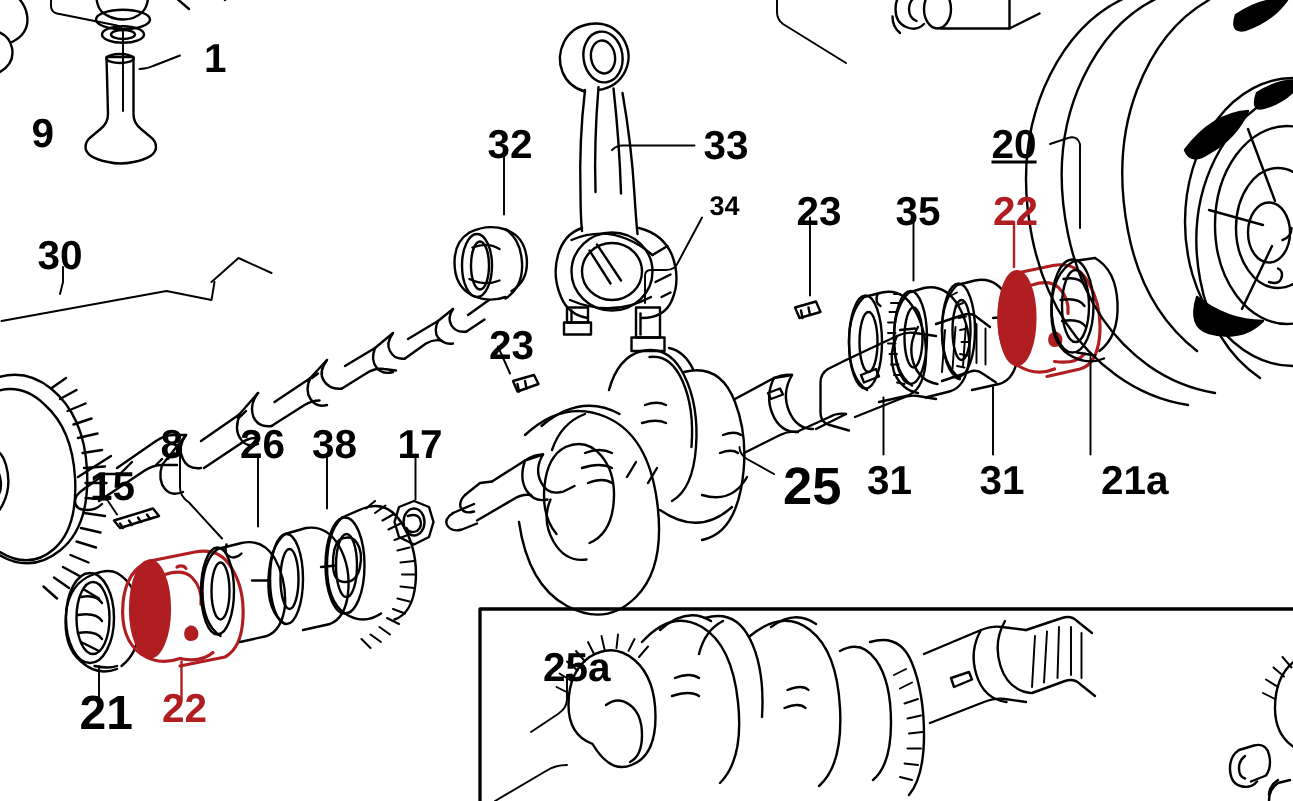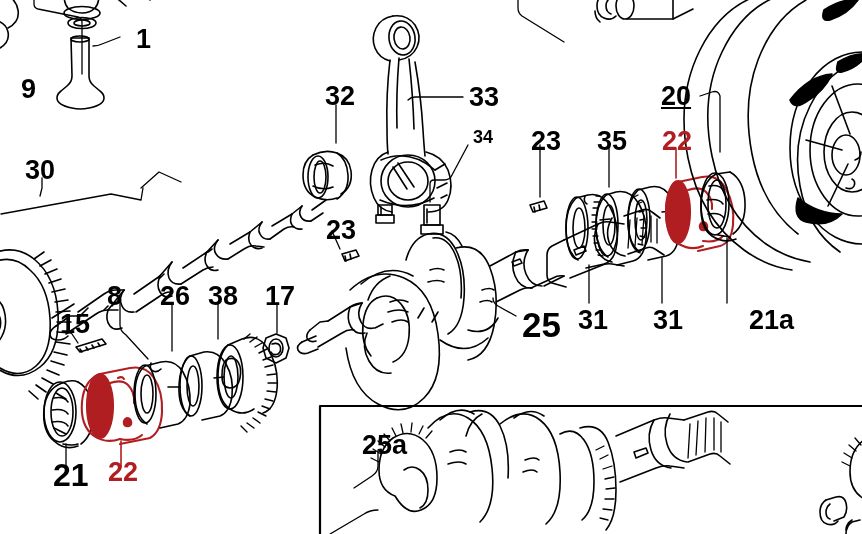--- a/index.html
+++ b/index.html
@@ -473,21 +473,21 @@
       <div class="lbl" style="left: 473px; top: 128px; font-size: 18px;">34</div>
       <div class="lbl" style="left: 531px; top: 128px; font-size: 27px;">23</div>
       <div class="lbl" style="left: 597px; top: 128px; font-size: 27px;">35</div>
       <div class="lbl red" style="left: 662px; top: 128px; font-size: 27px; color: rgb(176, 30, 34);">22</div>
       <div class="lbl" style="left: 661px; top: 83px; font-size: 27px; text-decoration: underline;">20</div>
       <div class="lbl" style="left: 25px; top: 157px; font-size: 27px;">30</div>
       <div class="lbl" style="left: 326px; top: 217px; font-size: 27px;">23</div>
       <div class="lbl" style="left: 522px; top: 307px; font-size: 35px;">25</div>
       <div class="lbl" style="left: 578px; top: 307px; font-size: 27px;">31</div>
       <div class="lbl" style="left: 653px; top: 307px; font-size: 27px;">31</div>
-      <div class="lbl" style="left: 749px; top: 307px; font-size: 27px;">21a</div>
+      <div class="lbl" style="left: 734px; top: 307px; font-size: 27px;">21a</div>
       <div class="lbl" style="left: 107px; top: 283px; font-size: 27px;">8</div>
       <div class="lbl" style="left: 160px; top: 283px; font-size: 27px;">26</div>
       <div class="lbl" style="left: 208px; top: 283px; font-size: 27px;">38</div>
       <div class="lbl" style="left: 265px; top: 283px; font-size: 27px;">17</div>
       <div class="lbl" style="left: 60px; top: 311px; font-size: 27px;">15</div>
       <div class="lbl" style="left: 53px; top: 459px; font-size: 32px;">21</div>
       <div class="lbl red" style="left: 108px; top: 459px; font-size: 27px; color: rgb(176, 30, 34);">22</div>
       <div class="lbl" style="left: 362px; top: 432px; font-size: 27px;">25a</div>
     </div>
 

